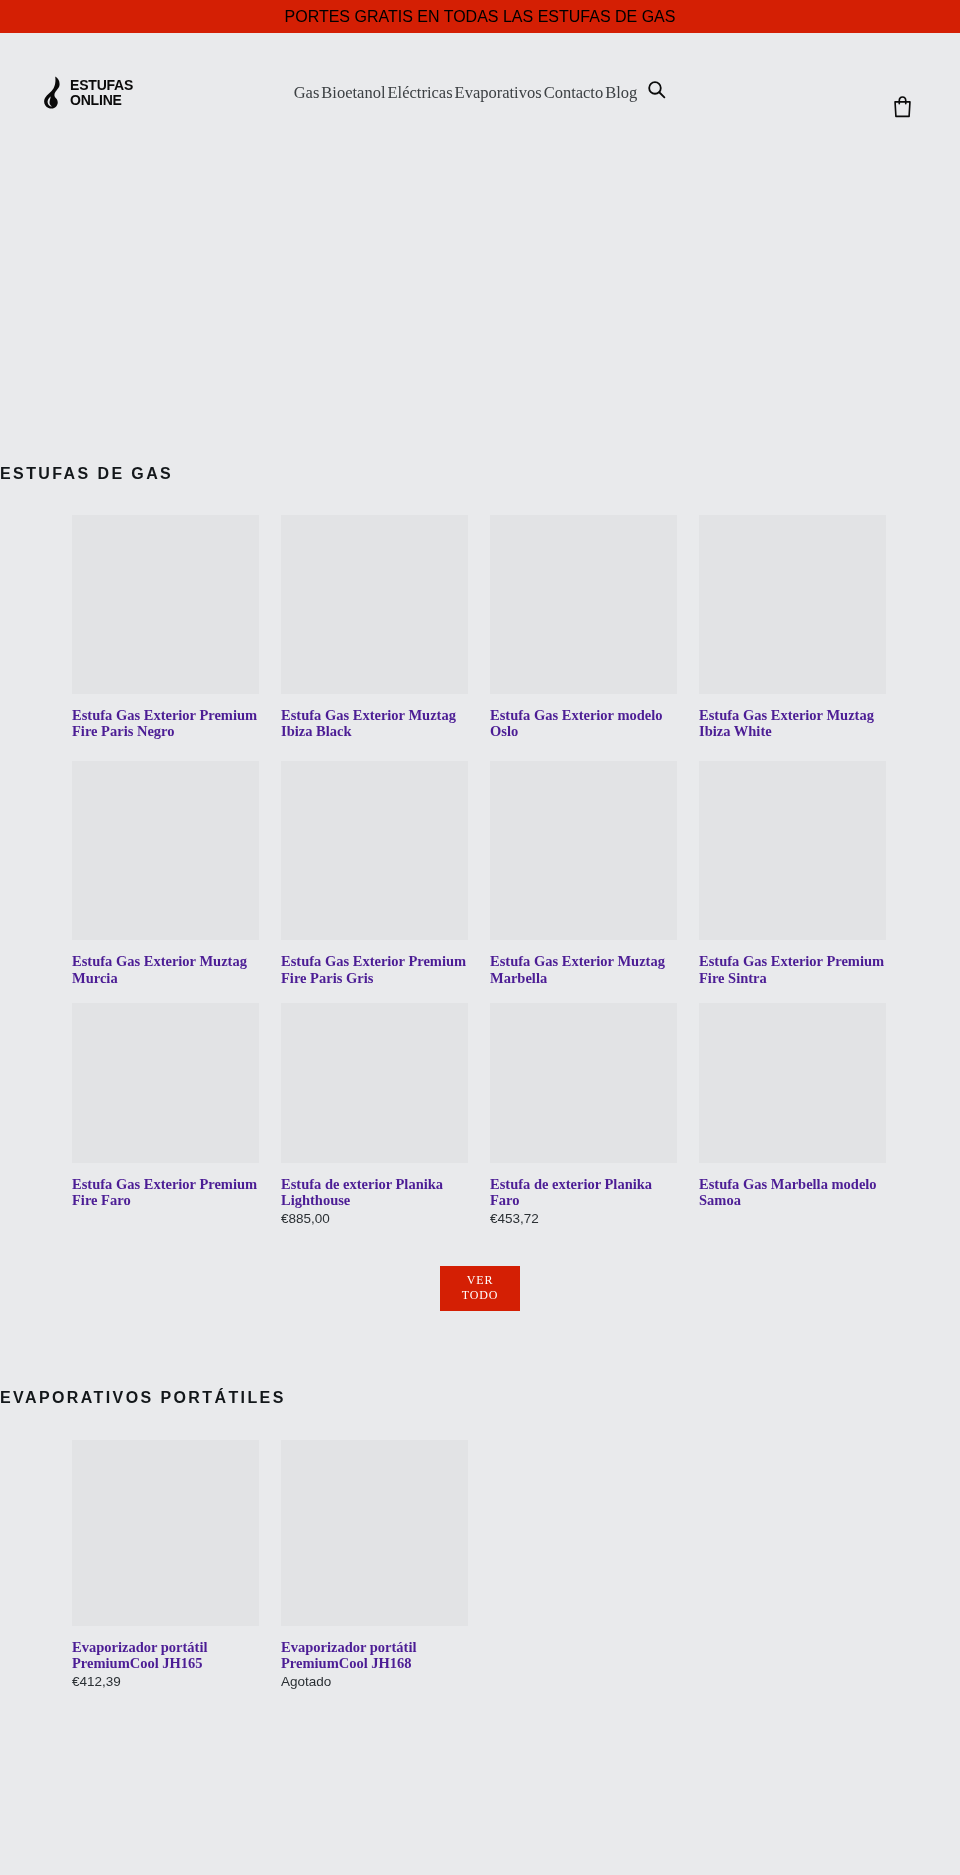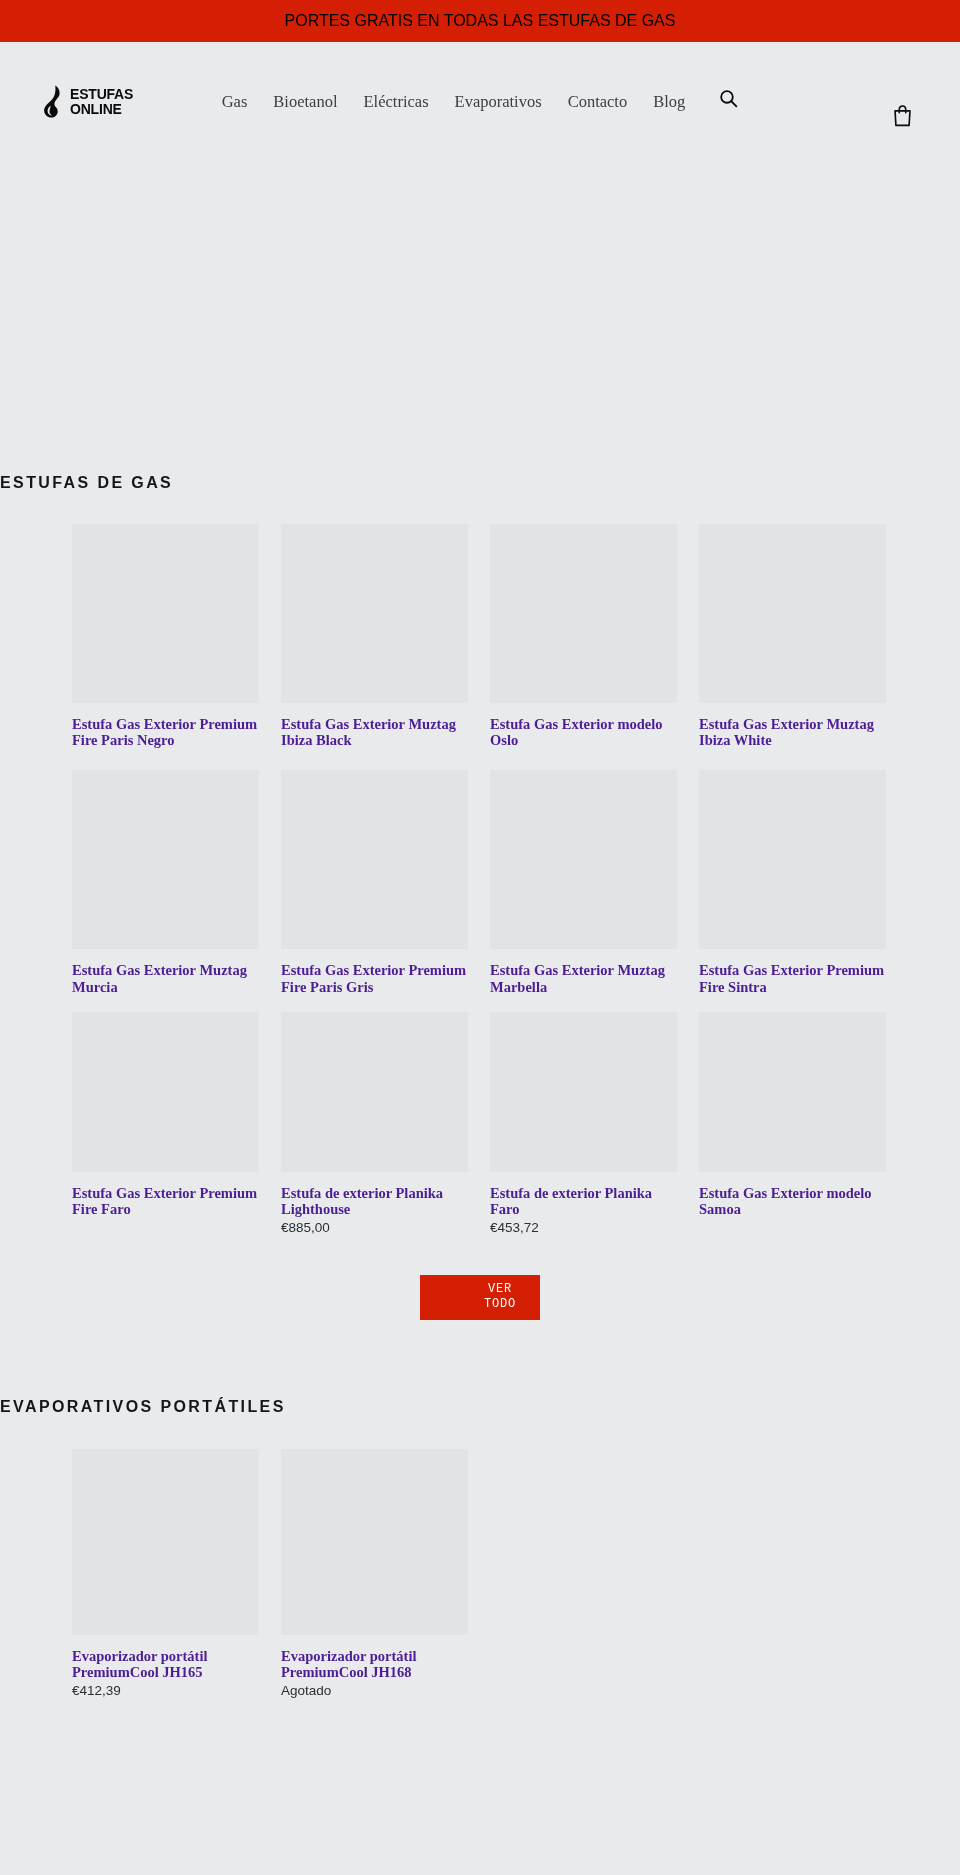--- a/index.html
+++ b/index.html
@@ -11,21 +11,21 @@
     height: 1875px;
     background: #e9eaec;
     font-family: "Liberation Sans", sans-serif;
     overflow: hidden;
     position: relative;
   }
 
   
   .announce {
     background: #d41f04;
-    height: 42px;
+    height: 33px;
     display: flex;
     align-items: center;
     justify-content: center;
   }
 
   
   .header {
     height: 72px;
     position: relative;
     background: #e9eaec;
@@ -58,21 +58,21 @@
   }
 
   .nav {
     position: absolute;
     left: 0;
     right: 0;
     top: 52px;
     display: flex;
     justify-content: center;
     align-items: center;
-    gap: 26px;
+    gap: 2px;
     pointer-events: none;
   }
   .nav > * { pointer-events: auto; }
   .nav-link {
     font-family: "Liberation Serif", serif;
     font-size: 16.5px;
     color: #3c4043;
     text-decoration: none;
     line-height: 1;
     white-space: nowrap;
@@ -158,32 +158,31 @@
   .viewall-wrap {
     display: flex;
     justify-content: center;
   }
   .viewall {
     background: #d41f04;
     color: #ffffff;
     border: 0;
     width: 80px;
     height: 45px;
-    font-family: Liberation Mono, monospace;
+    font-family: Liberation Serif, serif;
     font-size: 12px;
     font-weight: 400;
     letter-spacing: 0.8px;
     line-height: 1.3;
     cursor: pointer;
     display: flex;
     flex-direction: column;
     align-items: center;
     justify-content: center;
     text-decoration: none;
-    padding-left: 40px;
   }
 </style>
 </head>
 <body>
 
 <div class="announce">
   <span>PORTES GRATIS EN TODAS LAS ESTUFAS DE GAS</span>
 </div>
 
 <header class="header">
@@ -290,21 +289,21 @@
       <p class="card-title">Estufa de exterior Planika Lighthouse</p>
       <p class="card-price">€885,00</p>
     </a>
     <a class="card" href="#">
       <span class="card-media" style="height:160px;display:block;"></span>
       <p class="card-title">Estufa de exterior Planika Faro</p>
       <p class="card-price">€453,72</p>
     </a>
     <a class="card" href="#">
       <span class="card-media" style="height:160px;display:block;"></span>
-      <p class="card-title">Estufa Gas Exterior modelo Samoa</p>
+      <p class="card-title">Estufa Gas Marbella modelo Samoa</p>
       <p class="card-price"></p>
     </a>
   </div>
 
   <div class="viewall-wrap" style="margin-top:38px;">
     <a class="viewall" href="#">
       <span>VER</span>
       <span>TODO</span>
     </a>
   </div>

